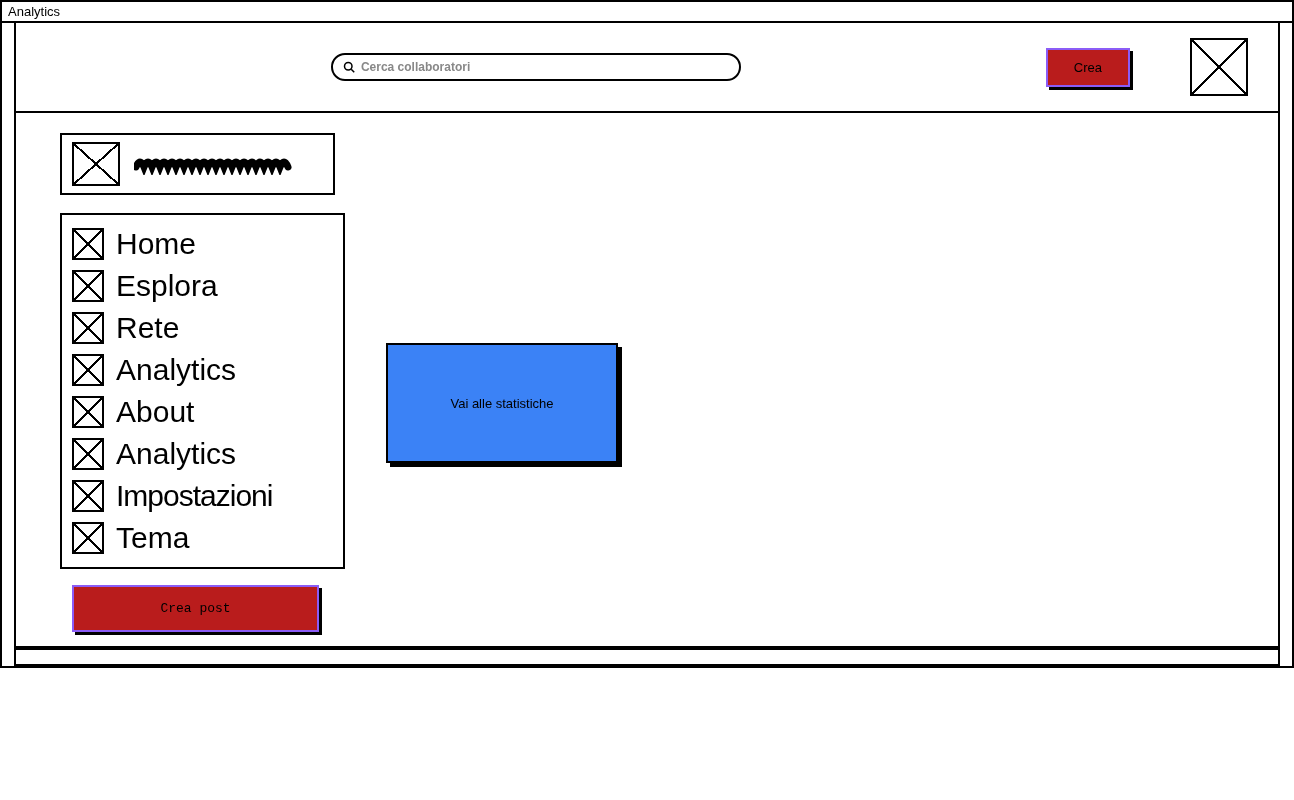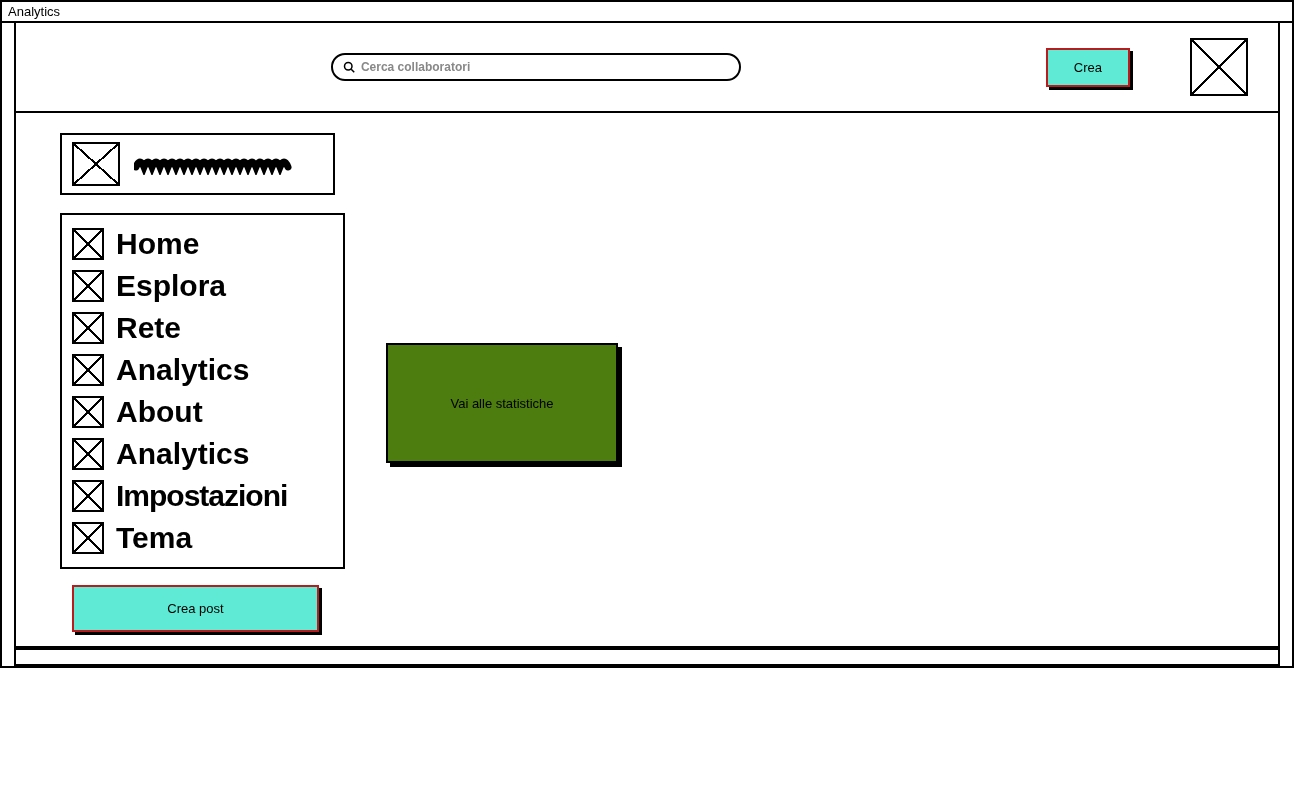--- a/index.html
+++ b/index.html
@@ -69,22 +69,22 @@
   .search input {
     border: none;
     outline: none;
     font-family: Arial, sans-serif;
     font-size: 12px;
     width: 100%;
     background: transparent;
   }
   .search input::placeholder { color: #888; font-weight: bold; }
   .btn {
-    border: 2px solid #b91c1c;
-    background: #5eead4;
+    border: 2px solid #8b5cf6;
+    background: #b91c1c;
     font-family: Arial, sans-serif;
     font-size: 13px;
     padding: 10px 26px;
     cursor: pointer;
     box-shadow: 3px 3px 0 #000;
   }
   .avatar-big {
     width: 58px;
     height: 58px;
     border: 2px solid #000;
@@ -135,41 +135,42 @@
     padding: 8px 8px 8px 10px;
   }
   .nav-item {
     display: flex;
     align-items: center;
     gap: 12px;
     padding: 4px 0;
     cursor: pointer;
   }
   .nav-item .xbox { width: 32px; height: 32px; flex-shrink: 0; }
-  .nav-item .label { font-size: 30px; font-weight: 700; }
+  .nav-item .label { font-size: 30px; font-weight: 400; }
   .nav-item.tight .label { letter-spacing: -1px; }
   .create-post-btn {
     width: 247px;
     margin-top: 16px;
     margin-left: 12px;
     padding: 14px 16px;
     text-align: center;
+    font-family: Liberation Mono, monospace;
   }
   .main {
     flex: 1;
     position: relative;
   }
   .stats-btn {
     position: absolute;
     left: 30px;
     top: 230px;
     width: 232px;
     height: 120px;
     border: 2px solid #000;
-    background: #4d7c0f;
+    background: #3b82f6;
     box-shadow: 4px 4px 0 #000;
     display: flex;
     align-items: center;
     justify-content: center;
     font-family: Arial, sans-serif;
     font-size: 13px;
     cursor: pointer;
   }
   .footer-line {
     height: 18px;

